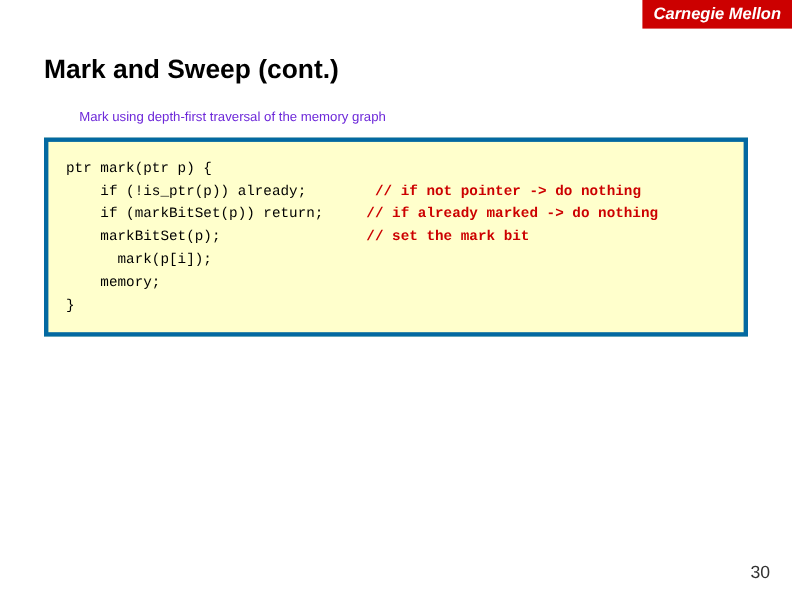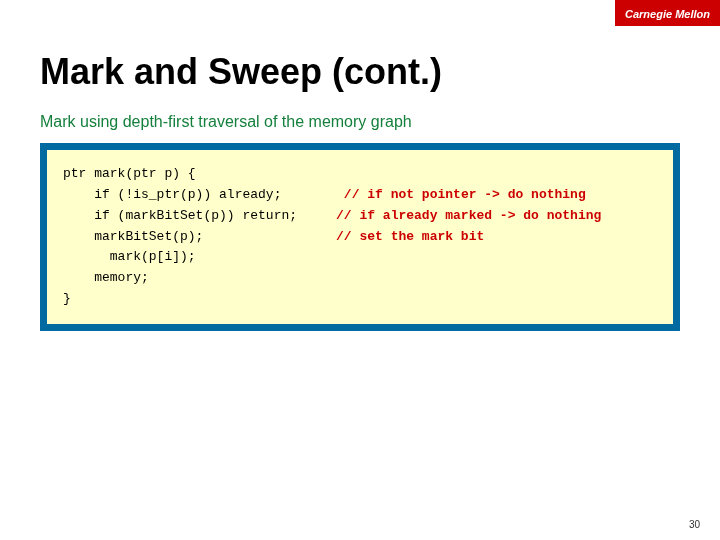--- a/index.html
+++ b/index.html
@@ -20,47 +20,48 @@
     .header-bar {
       position: absolute;
       top: 0;
       right: 0;
       padding: 4px 10px;
       background: #cc0000;
     }
 
     .header-logo {
       color: #ffffff;
-      font-size: 11px;
+      font-size: 15px;
       font-weight: bold;
       font-style: italic;
     }
 
     .main-content {
       padding: 30px 40px 20px 40px;
       margin-top: 20px;
     }
 
     .slide-title {
-      font-size: 36px;
+      font-size: 24px;
       font-weight: bold;
       color: #000000;
       margin-bottom: 20px;
       line-height: 1.2;
     }
 
     .slide-subtitle {
-      font-size: 16px;
-      color: #15803d;
+      font-size: 12px;
+      color: #6d28d9;
       margin-bottom: 12px;
+      margin-left: 32px;
     }
 
     .code-box {
       background: #ffffcc;
-      border: 7px solid #0369a1;
+      border: 4px solid #0369a1;
       padding: 14px 16px;
       font-family: 'Courier New', Courier, monospace;
       font-size: 13px;
       line-height: 1.6;
     }
 
     .code-line {
       display: flex;
       gap: 0;
       white-space: pre;
@@ -72,21 +73,21 @@
 
     .code-red {
       color: #cc0000;
       font-weight: bold;
     }
 
     .page-number {
       position: absolute;
       bottom: 10px;
       right: 20px;
-      font-size: 10px;
+      font-size: 16px;
       color: #333333;
     }
   </style>
 </head>
 <body>
 
 <div class="header-bar">
   <span class="header-logo">Carnegie Mellon</span>
 </div>
 

